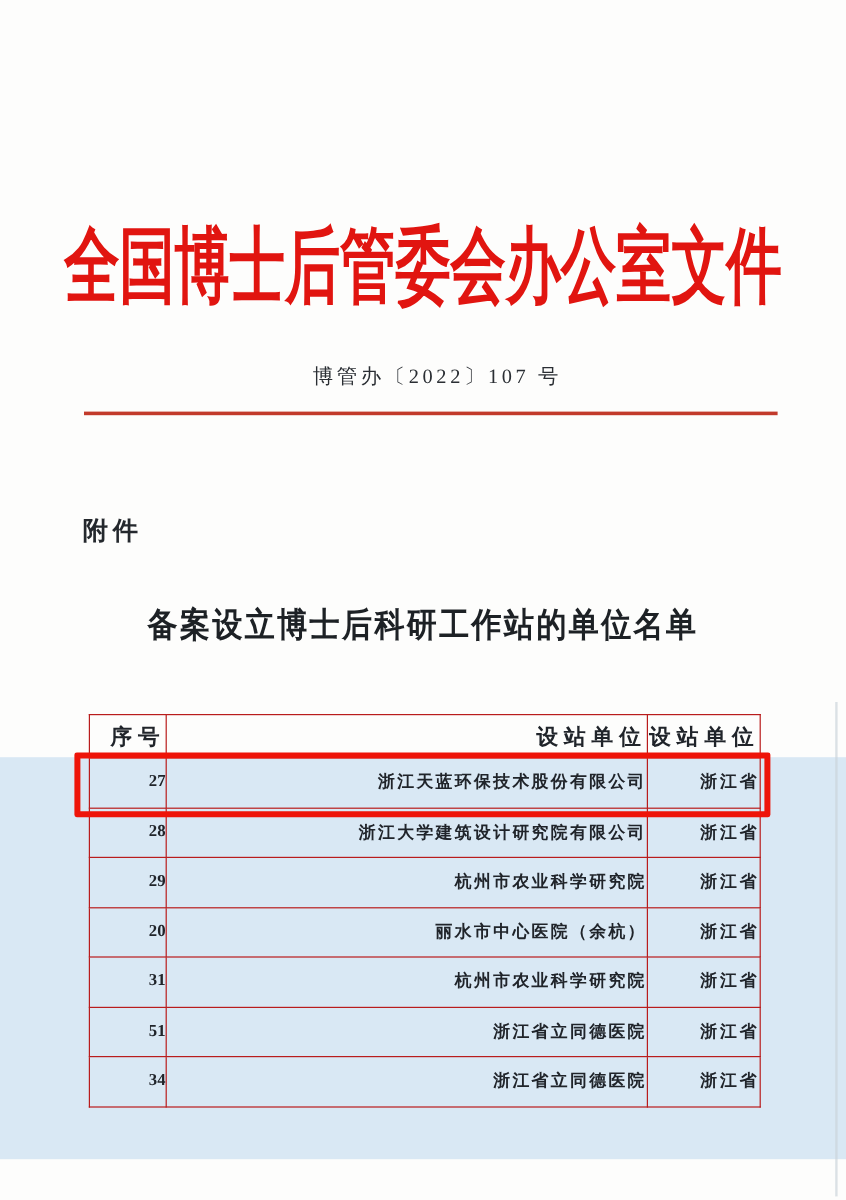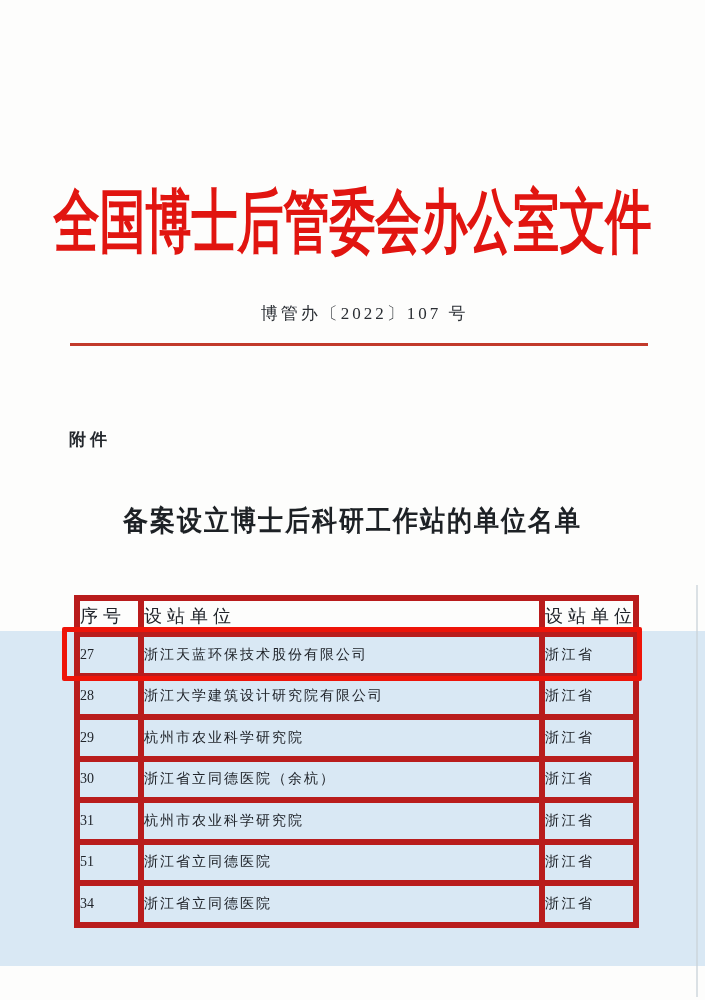--- a/index.html
+++ b/index.html
@@ -56,21 +56,21 @@
   .red-rule {
     position: absolute;
     left: 70px; top: 343px;
     width: 578px; height: 3px;
     background: #c23a2b;
   }
 
   .attachment-label {
     position: absolute;
     left: 69px; top: 428px;
-    font-size: 17px;
+    font-size: 21px;
     font-weight: bold;
     letter-spacing: 4px;
     color: #24282d;
   }
 
   .table-title {
     position: absolute;
     left: 0; top: 502px;
     width: 705px;
     text-align: center;
@@ -84,25 +84,25 @@
   }
 
   table.units {
     position: absolute;
     left: 74px; top: 595px;
     width: 559px;
     border-collapse: collapse;
     table-layout: fixed;
   }
   table.units th, table.units td {
-    border: 6px solid #b91c1c;
-    text-align: left;
+    border: 1px solid #b91c1c;
+    text-align: right;
     vertical-align: middle;
     background: transparent;
-    font-weight: normal;
+    font-weight: bold;
     overflow: hidden;
     white-space: nowrap;
   }
   table.units th {
     height: 36px;
     font-size: 18px;
     letter-spacing: 5px;
     background: #fdfdfc;
   }
   table.units td { height: 41.5px; font-size: 14px; }
@@ -158,22 +158,22 @@
         <td class="col-no">28</td>
         <td class="col-unit">浙江大学建筑设计研究院有限公司</td>
         <td class="col-region">浙江省</td>
       </tr>
       <tr>
         <td class="col-no">29</td>
         <td class="col-unit">杭州市农业科学研究院</td>
         <td class="col-region">浙江省</td>
       </tr>
       <tr>
-        <td class="col-no">30</td>
-        <td class="col-unit">浙江省立同德医院（余杭）</td>
+        <td class="col-no">20</td>
+        <td class="col-unit">丽水市中心医院（余杭）</td>
         <td class="col-region">浙江省</td>
       </tr>
       <tr>
         <td class="col-no">31</td>
         <td class="col-unit">杭州市农业科学研究院</td>
         <td class="col-region">浙江省</td>
       </tr>
       <tr>
         <td class="col-no">51</td>
         <td class="col-unit">浙江省立同德医院</td>

